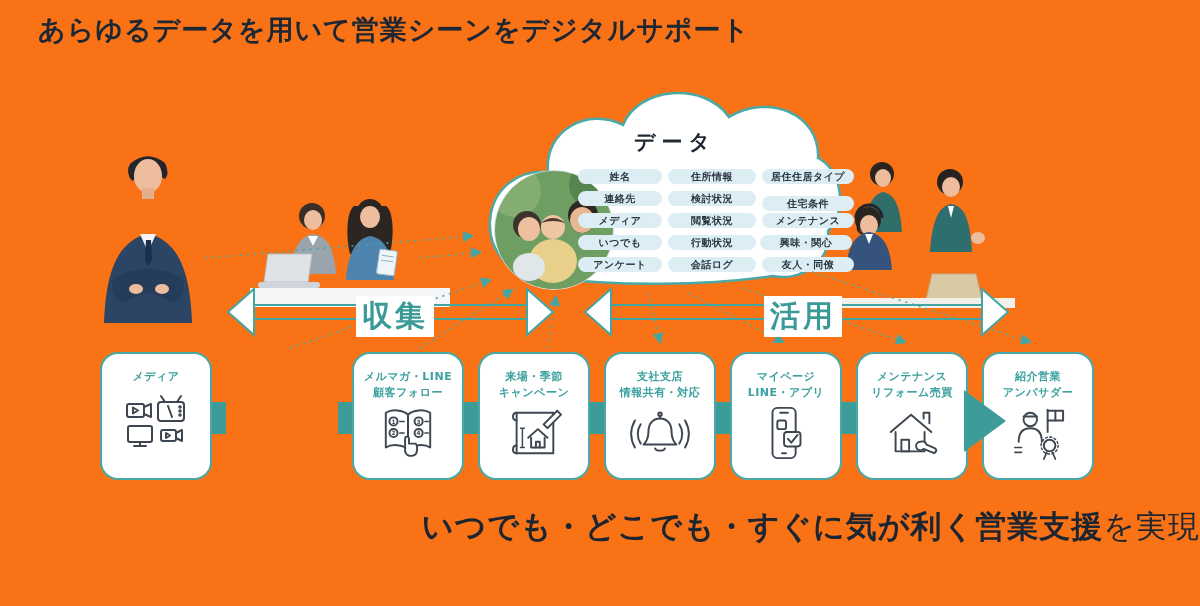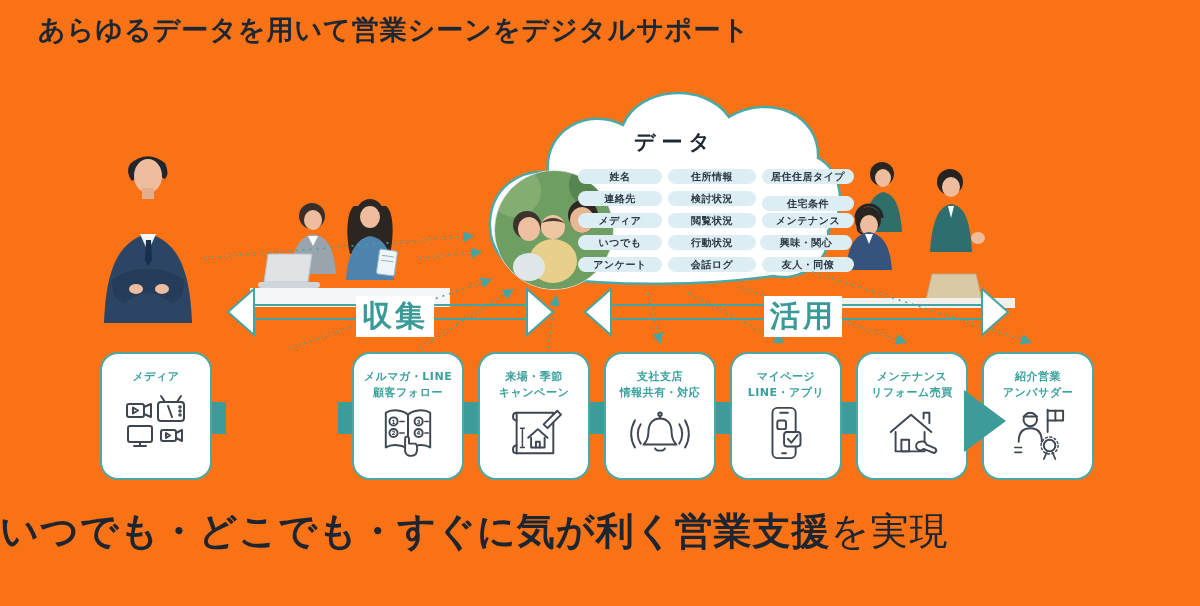--- a/index.html
+++ b/index.html
@@ -42,21 +42,21 @@
     display:block;margin-top:15px;font-size:11px;line-height:1.45;font-weight:700;
     color:#3ba19e;white-space:pre-line;letter-spacing:0.5px;
   }
   .box-icon{margin-top:4px;}
   .connector{
     top:402px;width:14px;height:32px;background:#3d9c9a;z-index:4;
   }
   .big-arrow{left:962px;top:388px;z-index:6;}
   
   .footer-line{
-    left:0;top:506px;width:1200px;text-align:left;font-size:38px;color:#1d2530;
+    left:0;top:506px;width:1200px;text-align:right;font-size:31px;color:#1d2530;
     letter-spacing:1px;
   }
   .footer-line .em{font-weight:800;}
   .footer-line .rest{font-weight:400;}
   svg text{font-family:"DejaVu Sans","Liberation Sans",sans-serif;}
 </style>
 </head>
 <body>
 
 <div id="canvas">

